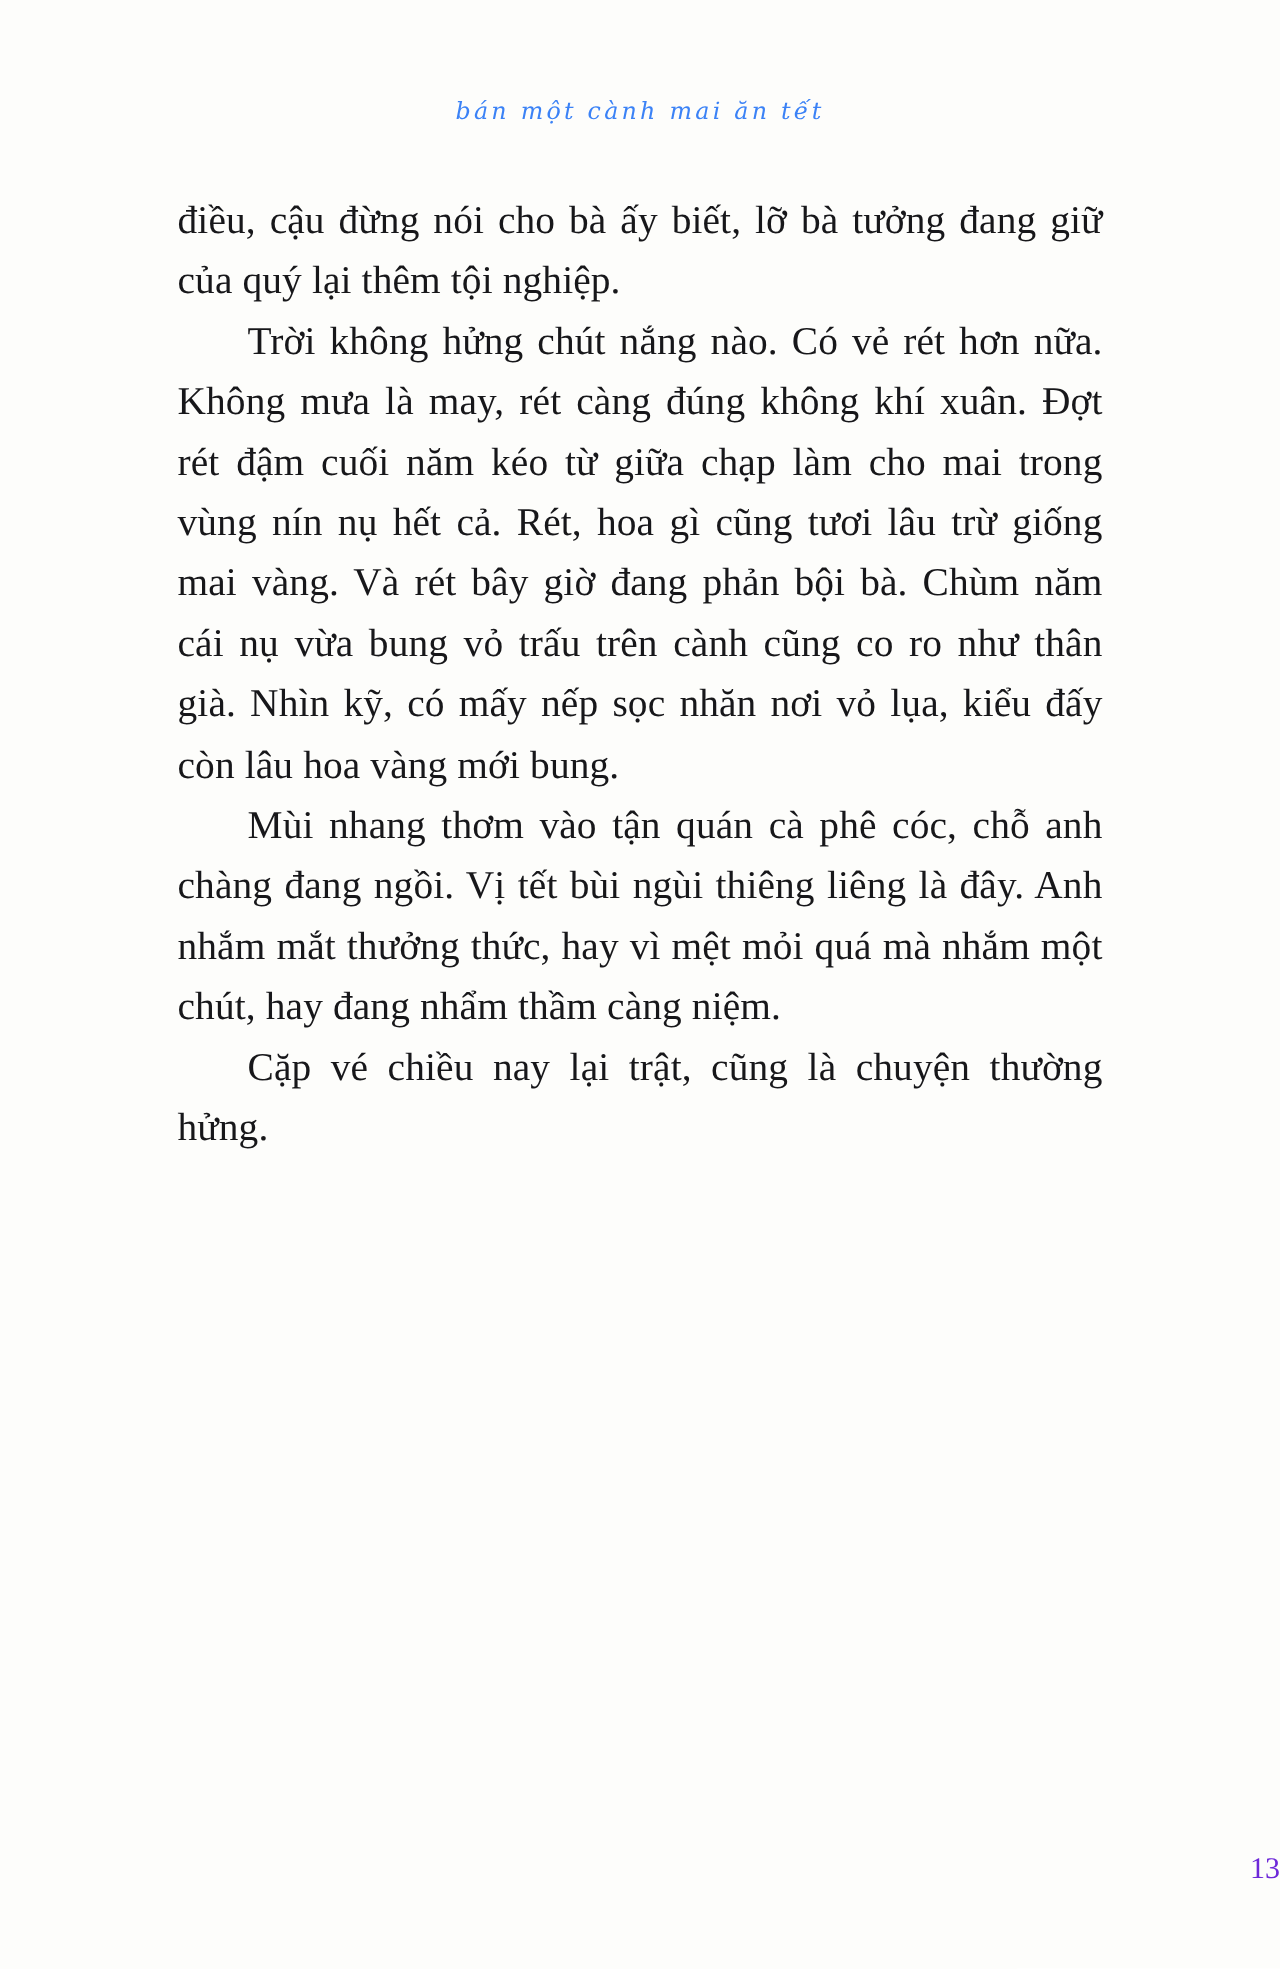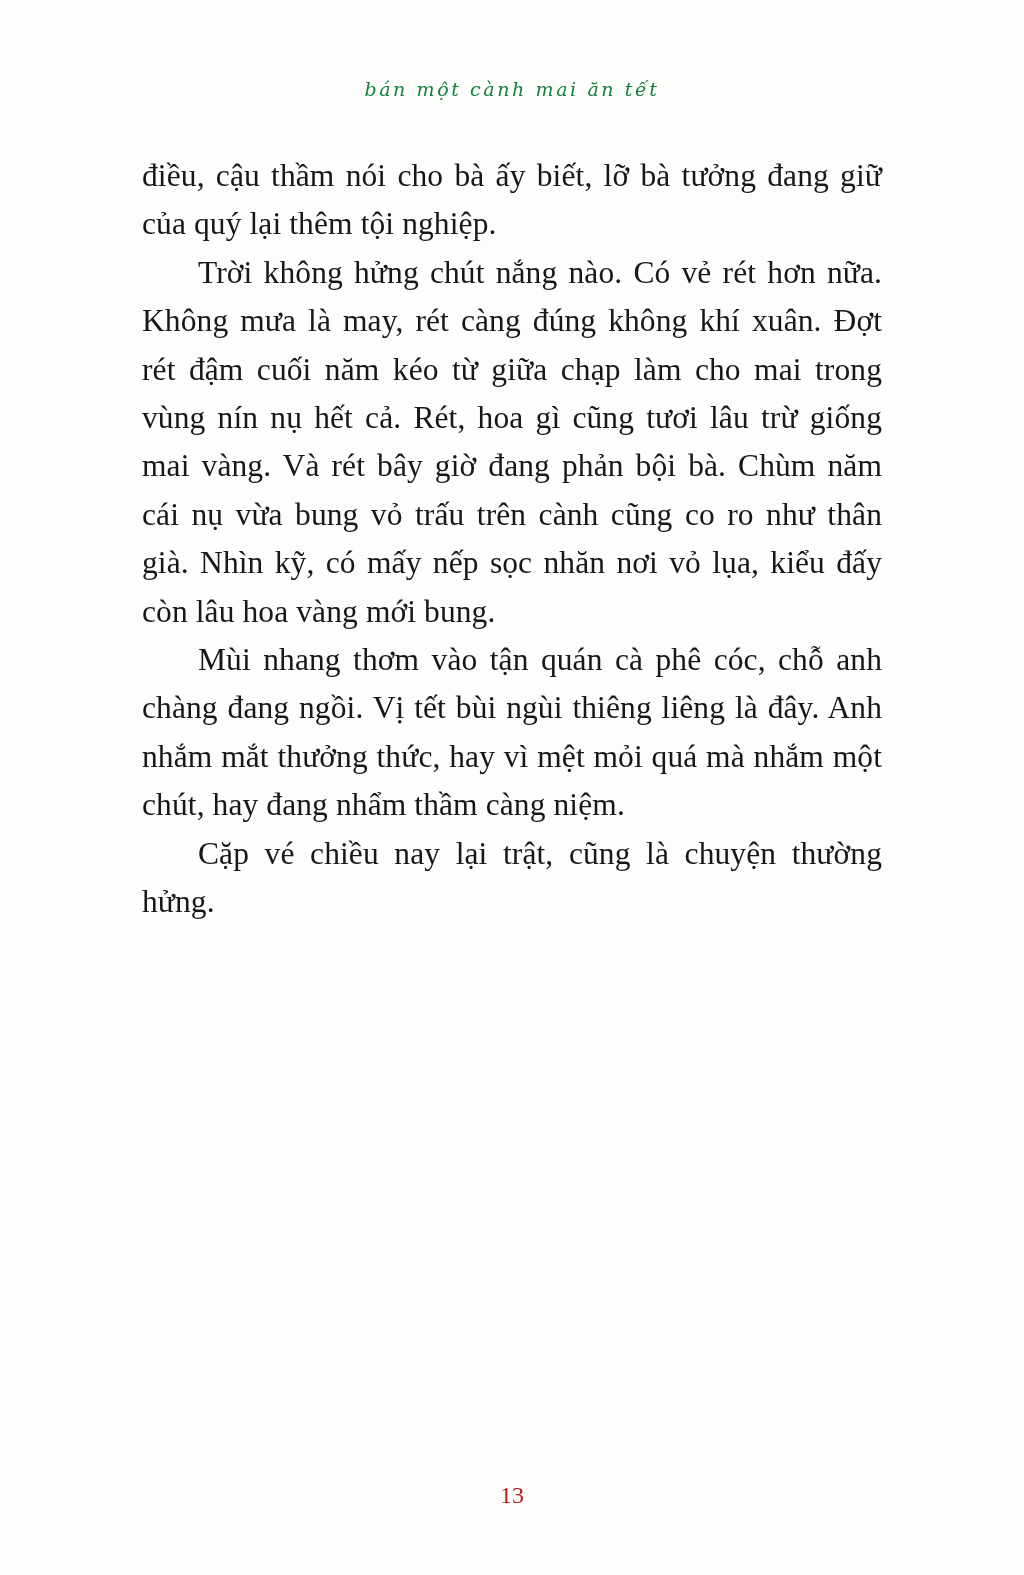--- a/index.html
+++ b/index.html
@@ -20,21 +20,21 @@
   .running-head {
     position: absolute;
     top: 78px;
     left: 0;
     right: 0;
     text-align: center;
     font-family: "DejaVu Serif", "Liberation Serif", serif;
     font-style: italic;
     font-size: 19px;
     letter-spacing: 2.6px;
-    color: #15803d;
+    color: #3b82f6;
   }
   .textblock {
     position: absolute;
     top: 152px;
     left: 142px;
     width: 740px;
   }
   .para {
     margin: 0;
     text-align: justify;
@@ -45,35 +45,35 @@
     text-indent: 0;
   }
   .para.indent {
     text-indent: 56px;
   }
   .folio {
     position: absolute;
     bottom: 66px;
     left: 0;
     right: 0;
-    text-align: center;
+    text-align: right;
     font-size: 24px;
     font-family: "Liberation Serif", "DejaVu Serif", serif;
-    color: #b91c1c;
+    color: #6d28d9;
   }
 </style>
 </head>
 <body>
 
 <div class="page">
 
   <div class="running-head">bán một cành mai ăn tết</div>
 
   <div class="textblock">
-    <p class="para">điều, cậu thầm nói cho bà ấy biết, lỡ bà tưởng đang giữ của quý lại thêm tội nghiệp.</p>
+    <p class="para">điều, cậu đừng nói cho bà ấy biết, lỡ bà tưởng đang giữ của quý lại thêm tội nghiệp.</p>
     <p class="para indent">Trời không hửng chút nắng nào. Có vẻ rét hơn nữa. Không mưa là may, rét càng đúng không khí xuân. Đợt rét đậm cuối năm kéo từ giữa chạp làm cho mai trong vùng nín nụ hết cả. Rét, hoa gì cũng tươi lâu trừ giống mai vàng. Và rét bây giờ đang phản bội bà. Chùm năm cái nụ vừa bung vỏ trấu trên cành cũng co ro như thân già. Nhìn kỹ, có mấy nếp sọc nhăn nơi vỏ lụa, kiểu đấy còn lâu hoa vàng mới bung.</p>
     <p class="para indent">Mùi nhang thơm vào tận quán cà phê cóc, chỗ anh chàng đang ngồi. Vị tết bùi ngùi thiêng liêng là đây. Anh nhắm mắt thưởng thức, hay vì mệt mỏi quá mà nhắm một chút, hay đang nhẩm thầm càng niệm.</p>
     <p class="para indent">Cặp vé chiều nay lại trật, cũng là chuyện thường hửng.</p>
   </div>
 
   <div class="folio">13</div>
 
 </div>
 
 </body></html>

